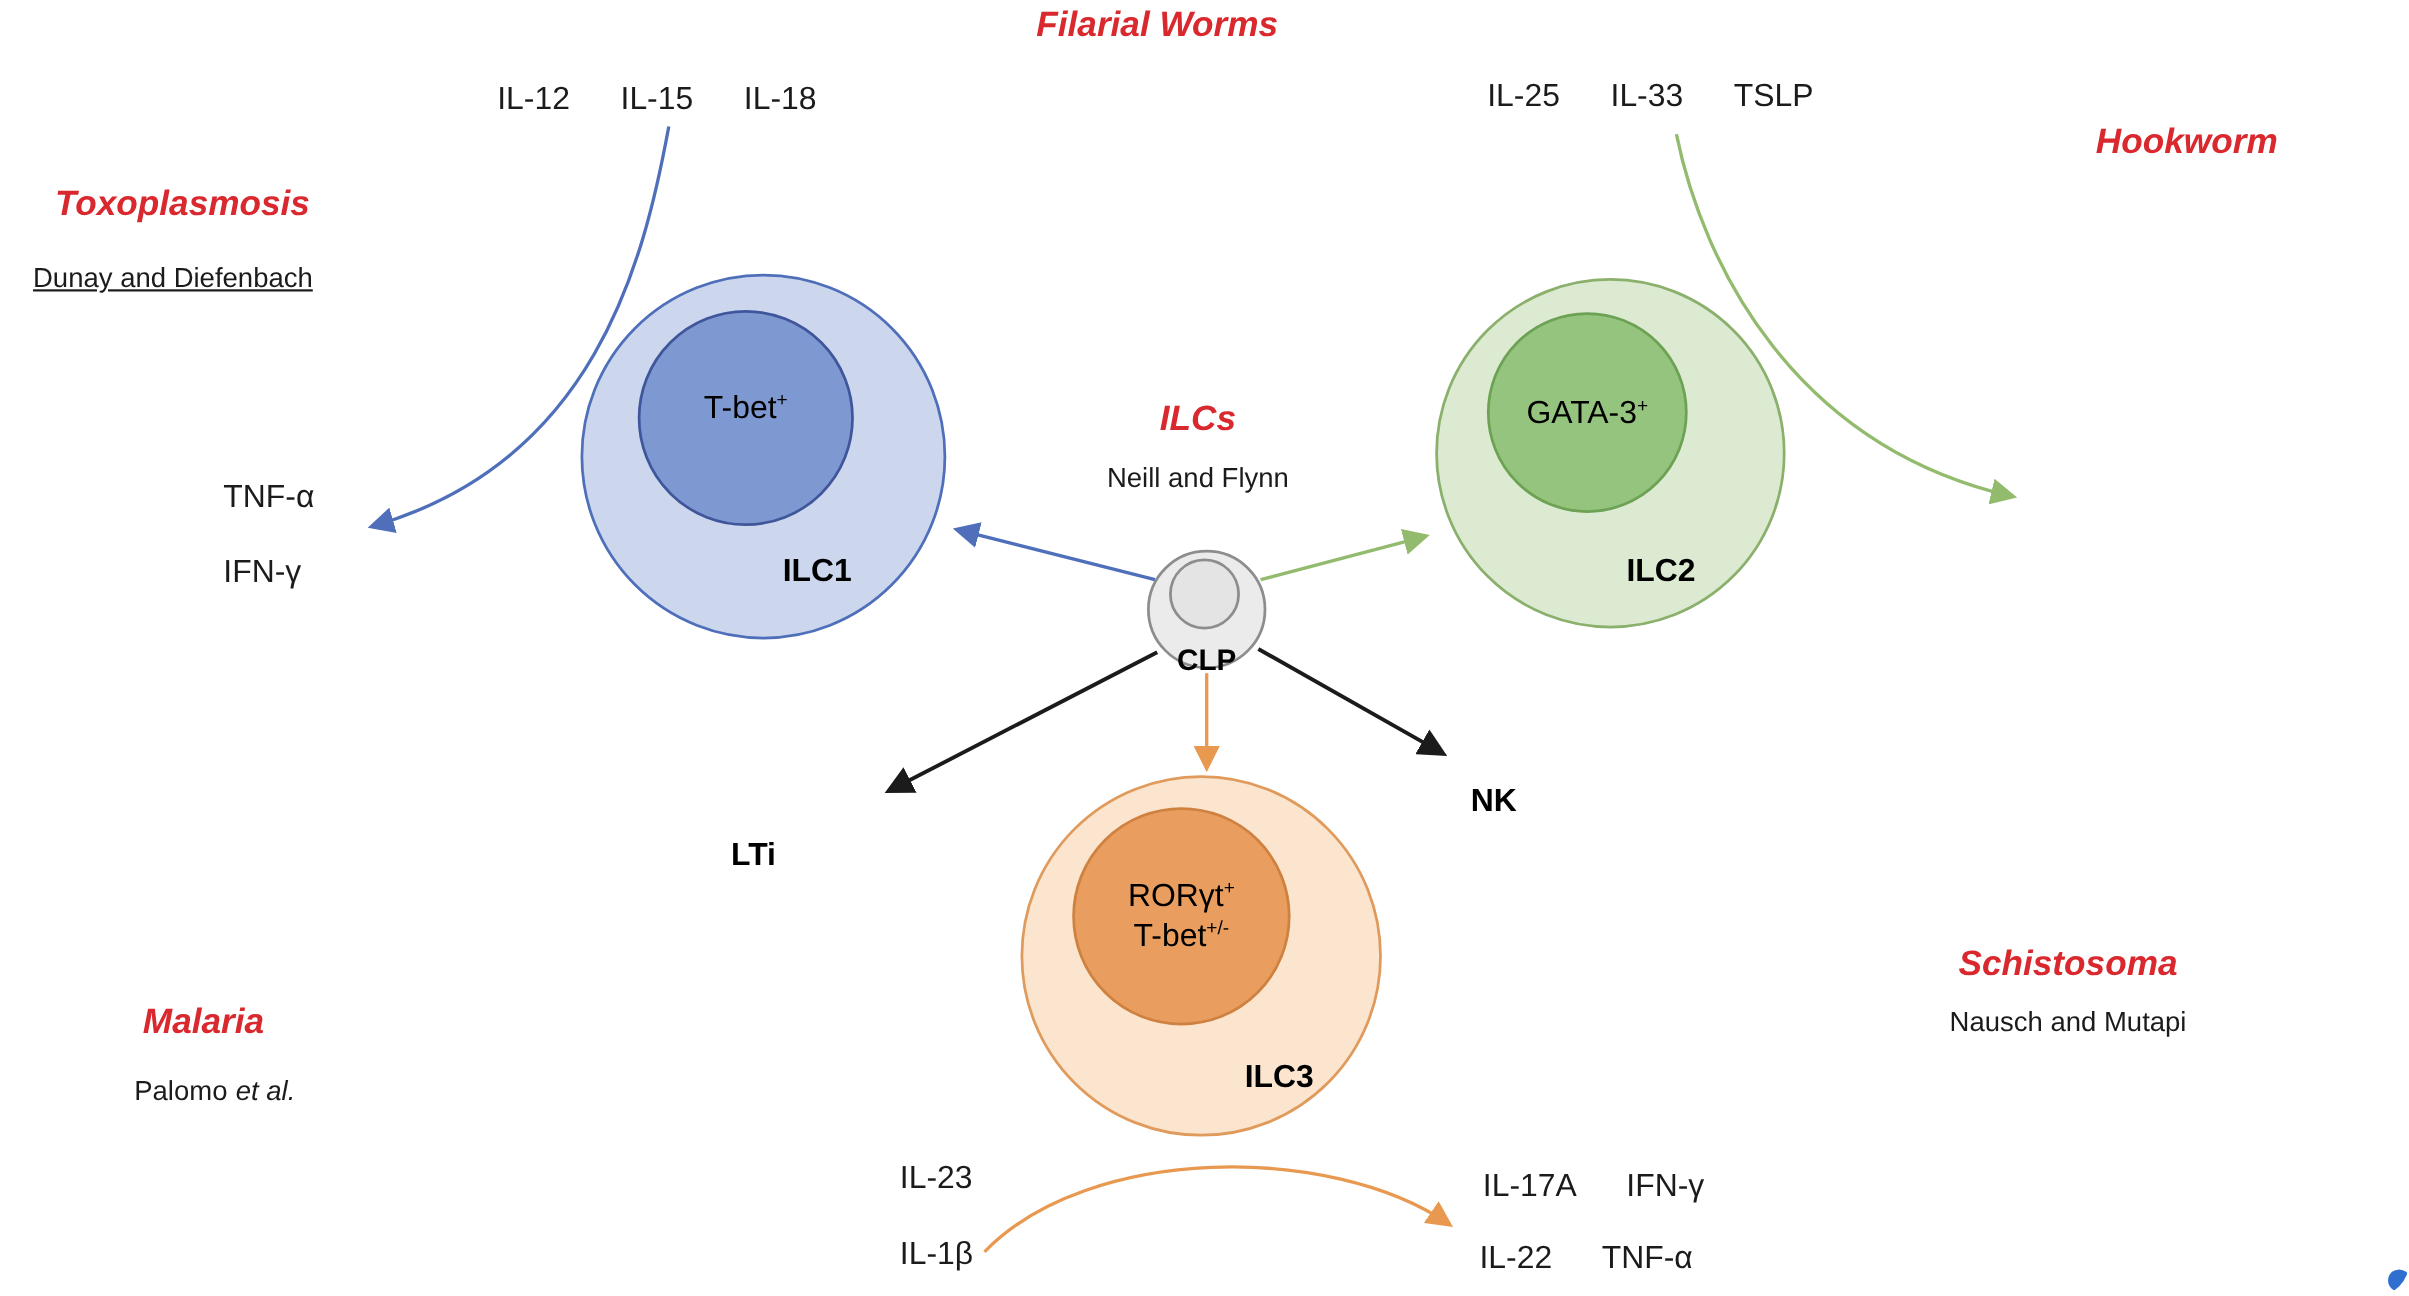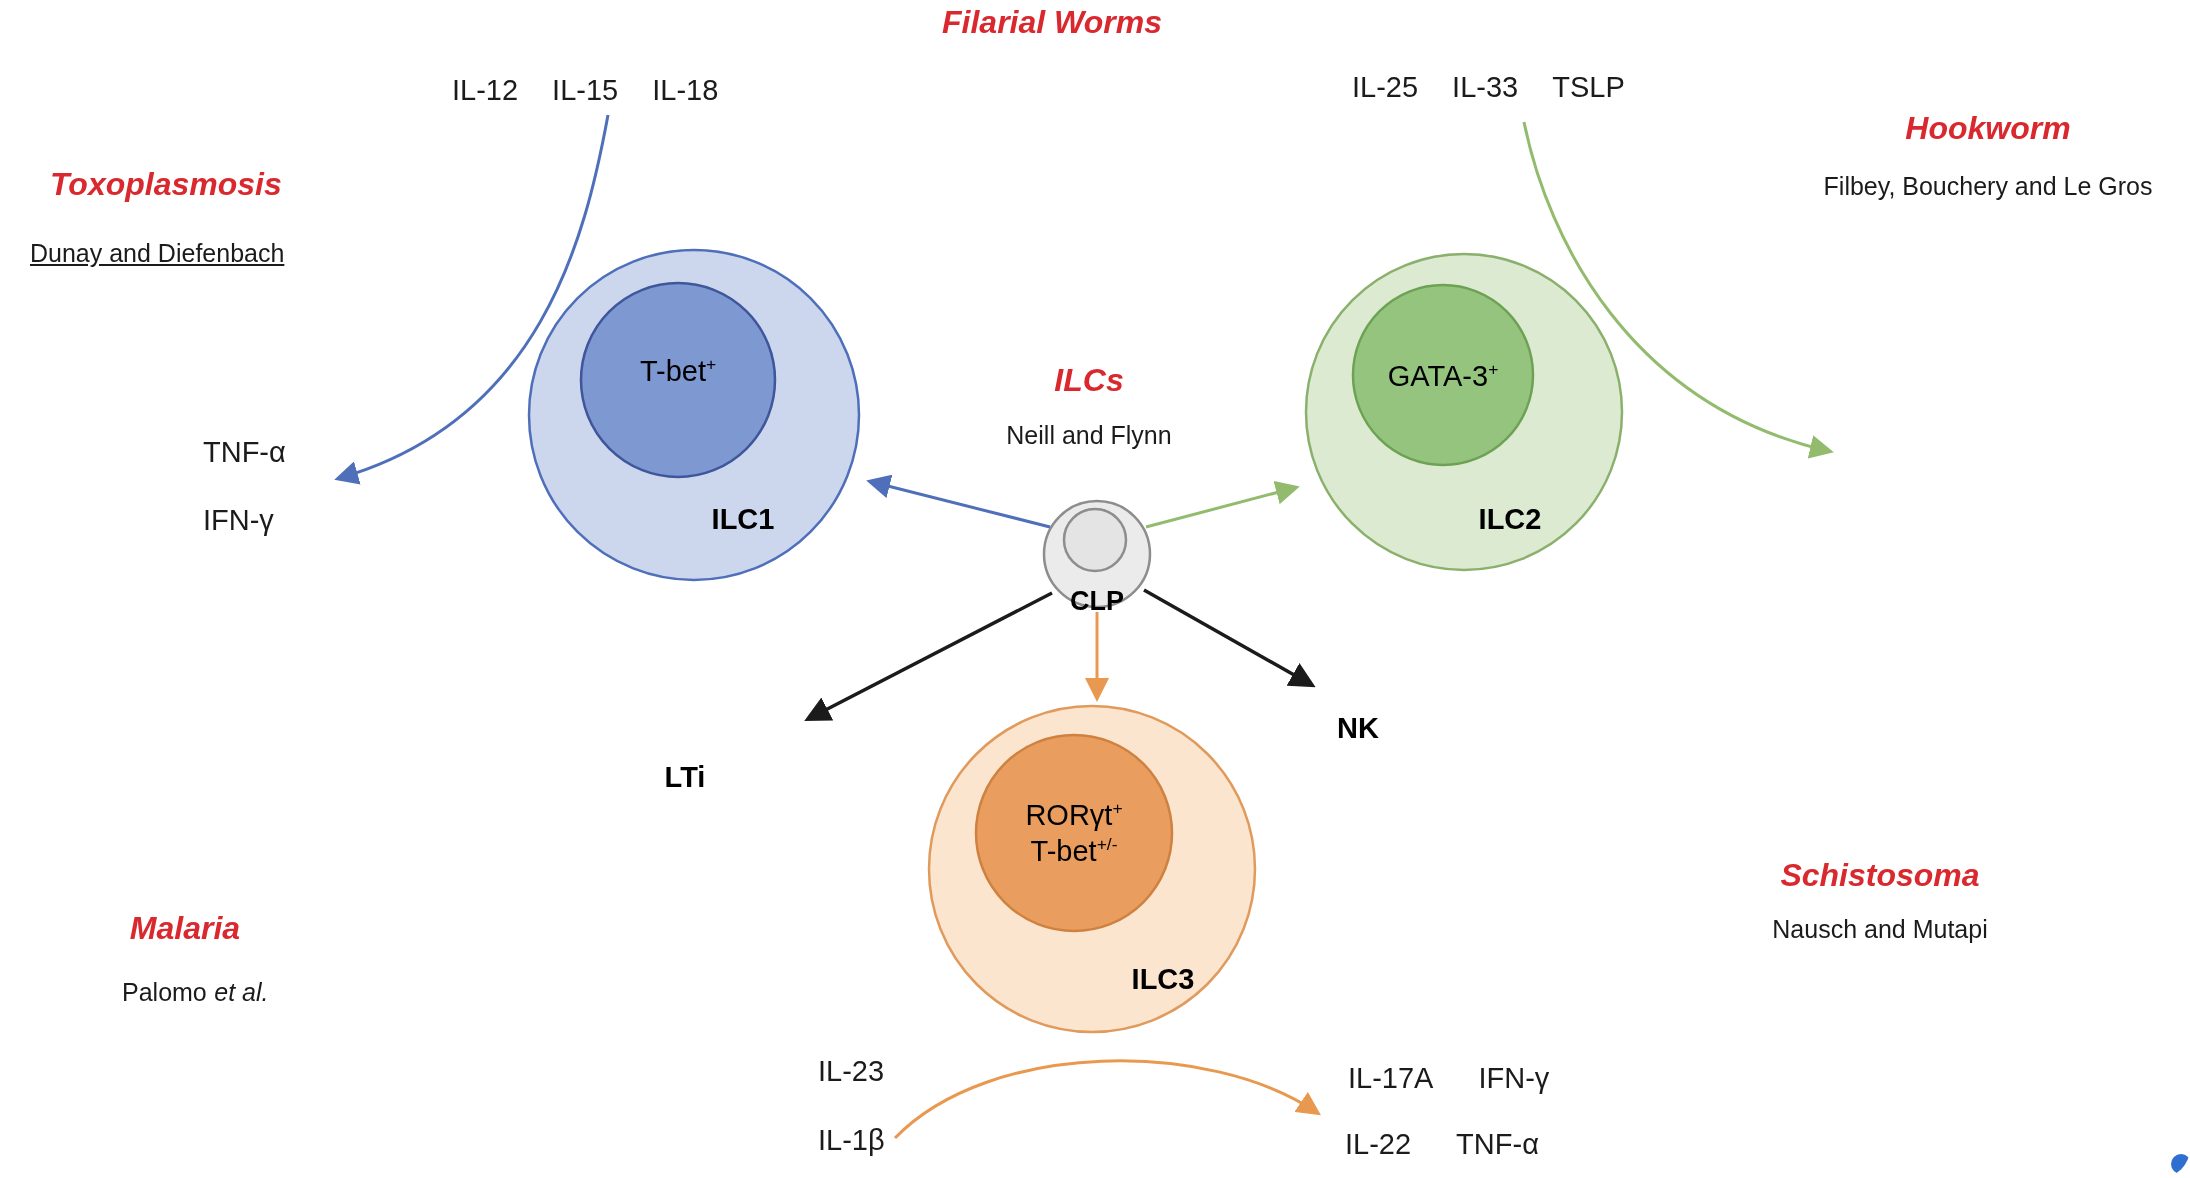--- a/index.html
+++ b/index.html
@@ -18,21 +18,21 @@
   .cx { transform: translateX(-50%); text-align:center; }
   .cc { transform: translate(-50%,-50%); text-align:center; }
   .sec-title { font-size:32px; font-style:italic; font-weight:700; color:var(--red); line-height:1.15; }
   .authors { font-size:25px; color:var(--ink); line-height:1.3; }
   .wrap { white-space:normal; }
   .cyto { font-size:29px; color:var(--ink); line-height:1.15; }
   .cell-label { font-size:29px; font-weight:700; color:#000; line-height:1.1; }
   .tf-label { font-size:29px; color:#000; line-height:1.25; }
   .clp-label { font-size:27px; font-weight:700; color:#000; }
   sup { font-size:0.6em; }
-  .row { display:flex; flex-direction:row; gap:34px; }
+  .row { display:flex; flex-direction:row; gap:46px; }
   .col { display:flex; flex-direction:column; align-items:flex-start; }
   .etal { font-style:italic; }
 </style>
 </head>
 <body>
 
 <div class="canvas">
 
   <svg class="shapes" viewBox="0 0 2190 1178">
     <defs>
@@ -86,21 +86,20 @@
   <div class="abs row" style="left:1352px; top:71px;">
     <span class="cyto">IL-25</span>
     <span class="cyto">IL-33</span>
     <span class="cyto">TSLP</span>
   </div>
 
   <div class="abs sec-title" style="left:50px; top:166px;">Toxoplasmosis</div>
   <div class="abs authors" style="left:30px; top:237px;text-decoration:underline;">Dunay and Diefenbach</div>
 
   <div class="abs cx sec-title" style="left:1988px; top:110px;">Hookworm</div>
-  <div class="abs cx authors wrap" style="left:1988px; top:170px; width:330px;">Filbey, Bouchery and Le Gros</div>
 
   <div class="abs col" style="left:203px; top:436px; gap:35px;">
     <span class="cyto">TNF-α</span>
     <span class="cyto">IFN-γ</span>
   </div>
 
   <div class="abs cx sec-title" style="left:1089px; top:362px;">ILCs</div>
   <div class="abs cx authors" style="left:1089px; top:419px;">Neill and Flynn</div>
 
   <div class="abs cc tf-label" style="left:678px; top:371px;"><span>T-bet</span><sup>+</sup></div>

